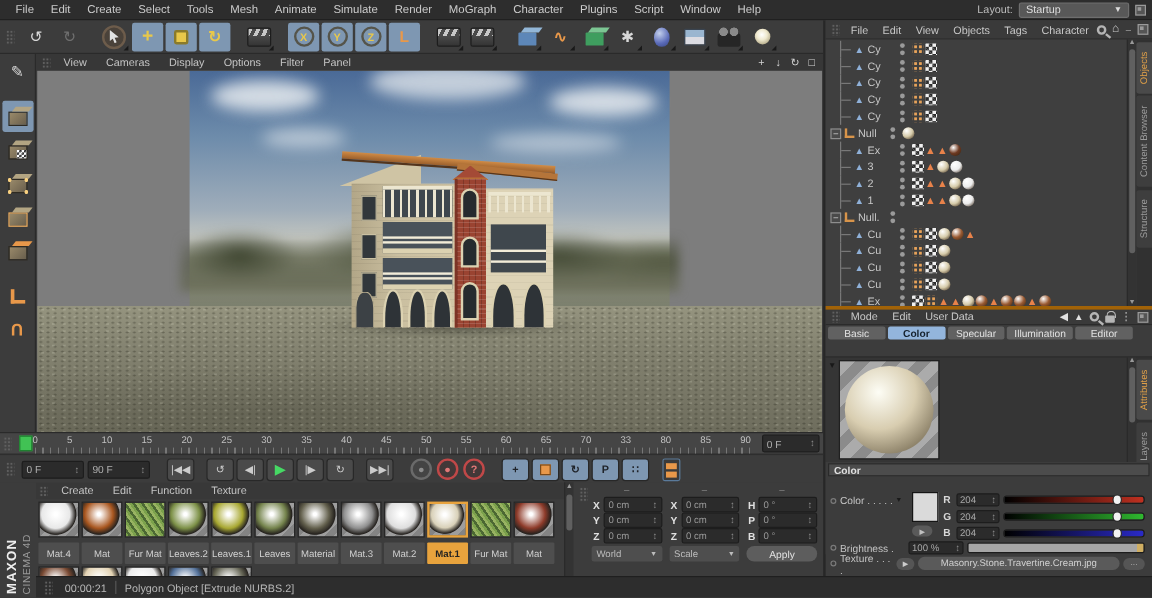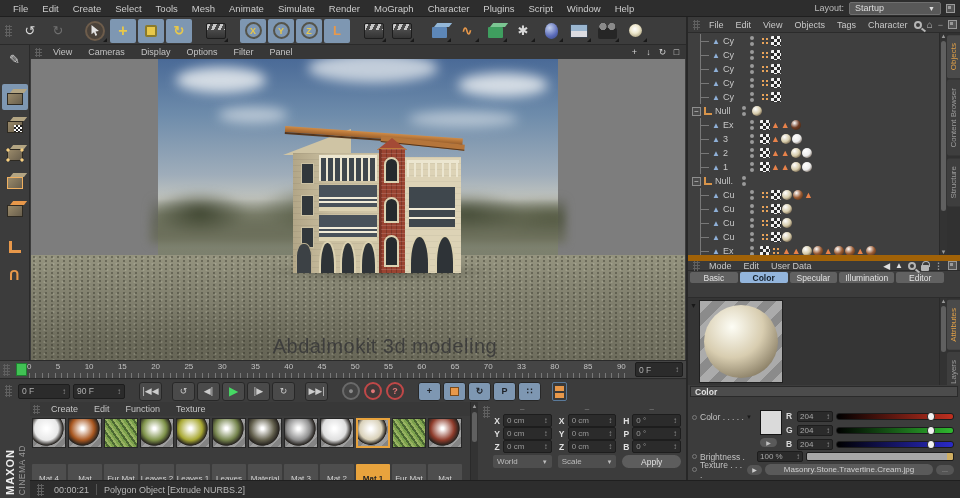--- a/index.html
+++ b/index.html
@@ -184,21 +184,21 @@
     background-size:9px 5px, 9px 5px; background-position:2px 3px, 2px 10px; background-repeat:no-repeat; }
   .tr-gap { width:8px; flex:none; }
   
   #materials { position:absolute; left:30px; top:402px; width:440px; height:78px; background:#3c3c3c; overflow:hidden; }
   #mat-menu { height:14px; display:flex; align-items:center; background:#383838; }
   .mat-menu-item { padding:0 8px; font-size:9px; color:#c4c4c4; }
   #mat-row1 { display:flex; gap:2px; padding:2px 0 0 2px; }
   .mat-cell { width:34px; flex:none; }
   .mat-thumb { width:34px; height:30px; border:1px solid #262626; }
   .mat-cell.selected .mat-thumb { border:2px solid #e8a33d; }
-  .mat-name { margin-top:16px; height:29px; background:#4e4e4e; color:#d2d2d2; font-size:8px;
+  .mat-name { margin-top:4px; height:18px; background:#4e4e4e; color:#d2d2d2; font-size:8px;
     display:flex; align-items:center; justify-content:center; border-radius:1px; overflow:hidden; white-space:nowrap; }
   .mat-cell.selected .mat-name { background:#e8a33d; color:#222; font-weight:bold; }
   #mat-row2 { display:flex; gap:2px; padding:2px 0 0 2px; height:20px; overflow:hidden; }
   .mat-thumb2 { width:34px; height:30px; border:1px solid #262626; flex:none; }
   #mat-scroll { position:absolute; left:470px; top:402px; width:8px; height:78px; background:#333;
     border-left:1px solid #2a2a2a; }
   #mat-scroll .arrow { color:#9a9a9a; font-size:6px; text-align:center; line-height:8px; }
   .sthumb { position:absolute; left:1px; right:1px; border-radius:3px; background:#606060; }
   
   #coords { position:absolute; left:478px; top:402px; width:208px; height:78px; background:#3c3c3c;
@@ -497,21 +497,20 @@
         <div class="b-arch"></div>
       </div>
       <div class="b-door"></div>
       <div class="b-rperg"></div>
       <div class="b-rwin"></div>
       <div class="b-rarches">
         <div class="b-arch"></div>
         <div class="b-arch"></div>
       </div>
     </div>
-    <div class="watermark">Abdalmokit 3d modeling</div>
   </div>
 </div>
 
 <div id="timeline">
   <span class="handle"></span>
   <div id="ruler">
     <div id="playhead"></div>
     <div id="ruler-labels">
         <span class="tick-label">0</span>
         <span class="tick-label">5</span>
@@ -1031,21 +1030,21 @@
       <div style="position:absolute;top:0;left:0;right:0;text-align:center;font-size:6px;color:#999">▲</div>
       <div style="position:absolute;bottom:0;left:0;right:0;text-align:center;font-size:6px;color:#999">▼</div>
     </div>
     <div class="vtabs" id="om-side-tabs">
         <span class="vtab active">Objects</span>
         <span class="vtab">Content Browser</span>
         <span class="vtab">Structure</span>
       </div>
   </div>
 
-  <div class="pmenu" style="border-top:6px solid #a16207">
+  <div class="pmenu" style="border-top:3px solid #a16207">
     <span class="handle" style="height:10px"></span>
     <span id="am-menu-items" style="display:flex">
         <span class="pmenu-item">Mode</span>
         <span class="pmenu-item">Edit</span>
         <span class="pmenu-item">User Data</span>
       </span>
     <span class="pmenu-icons">
       <span style="color:#e0e0e0;font-size:9px">◀</span>
       <span style="color:#e0e0e0;font-size:8px">▲</span>
       <span class="mag"></span>

